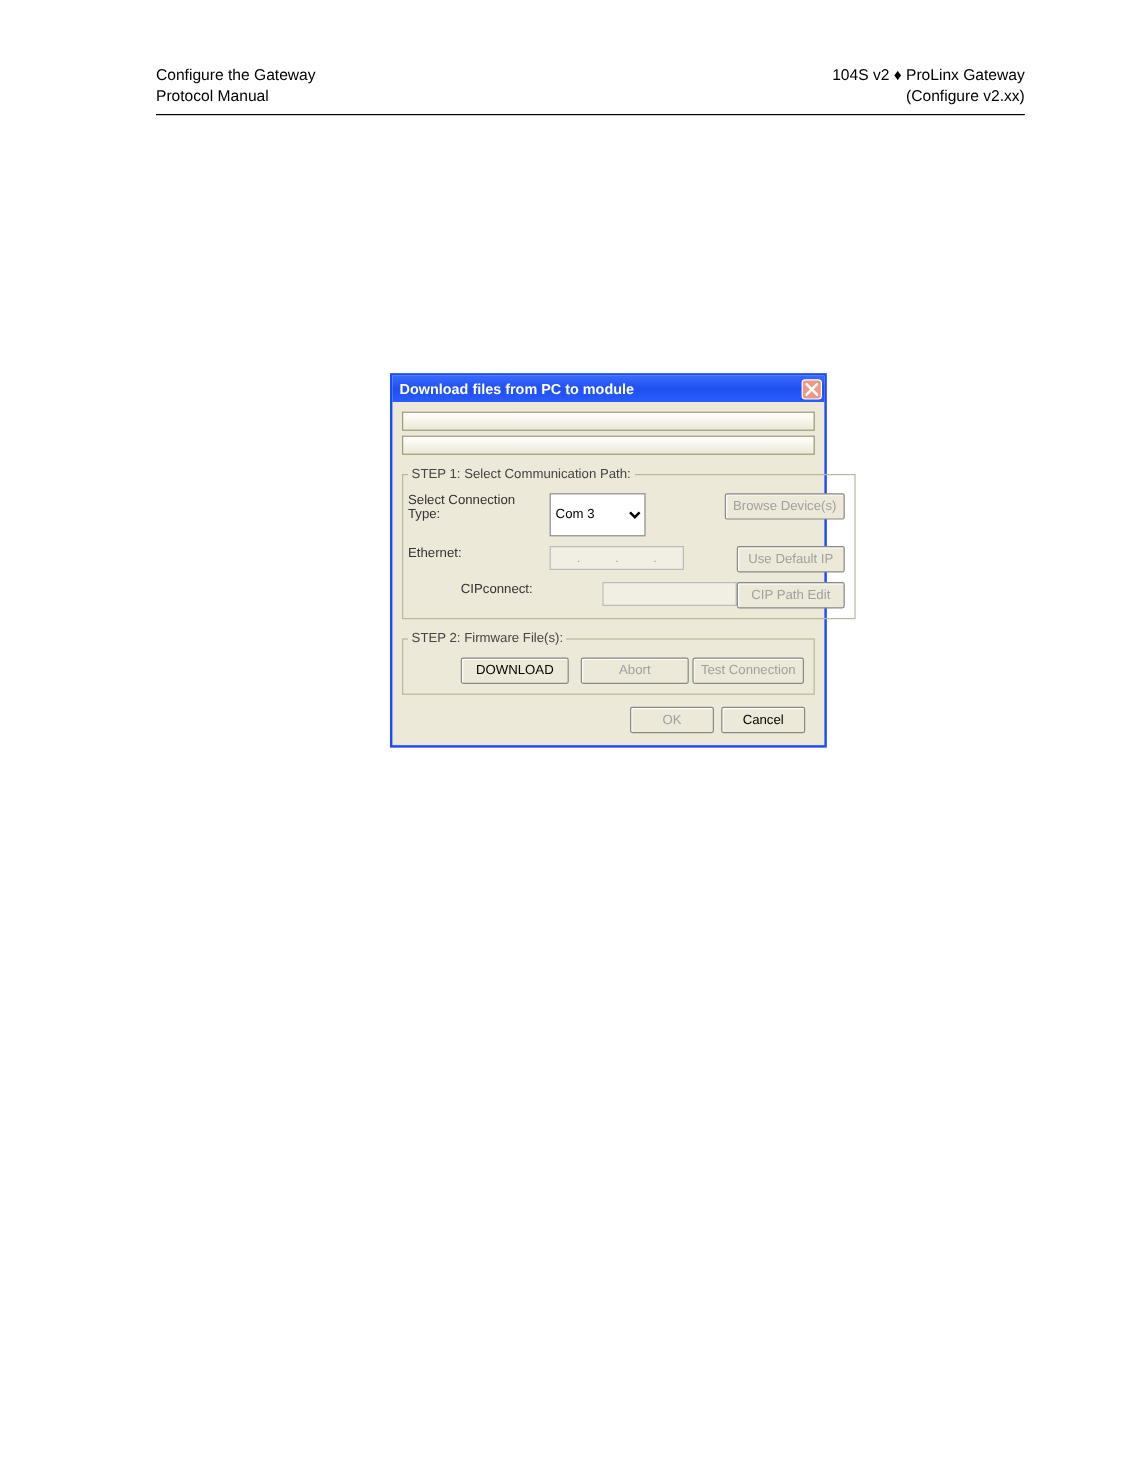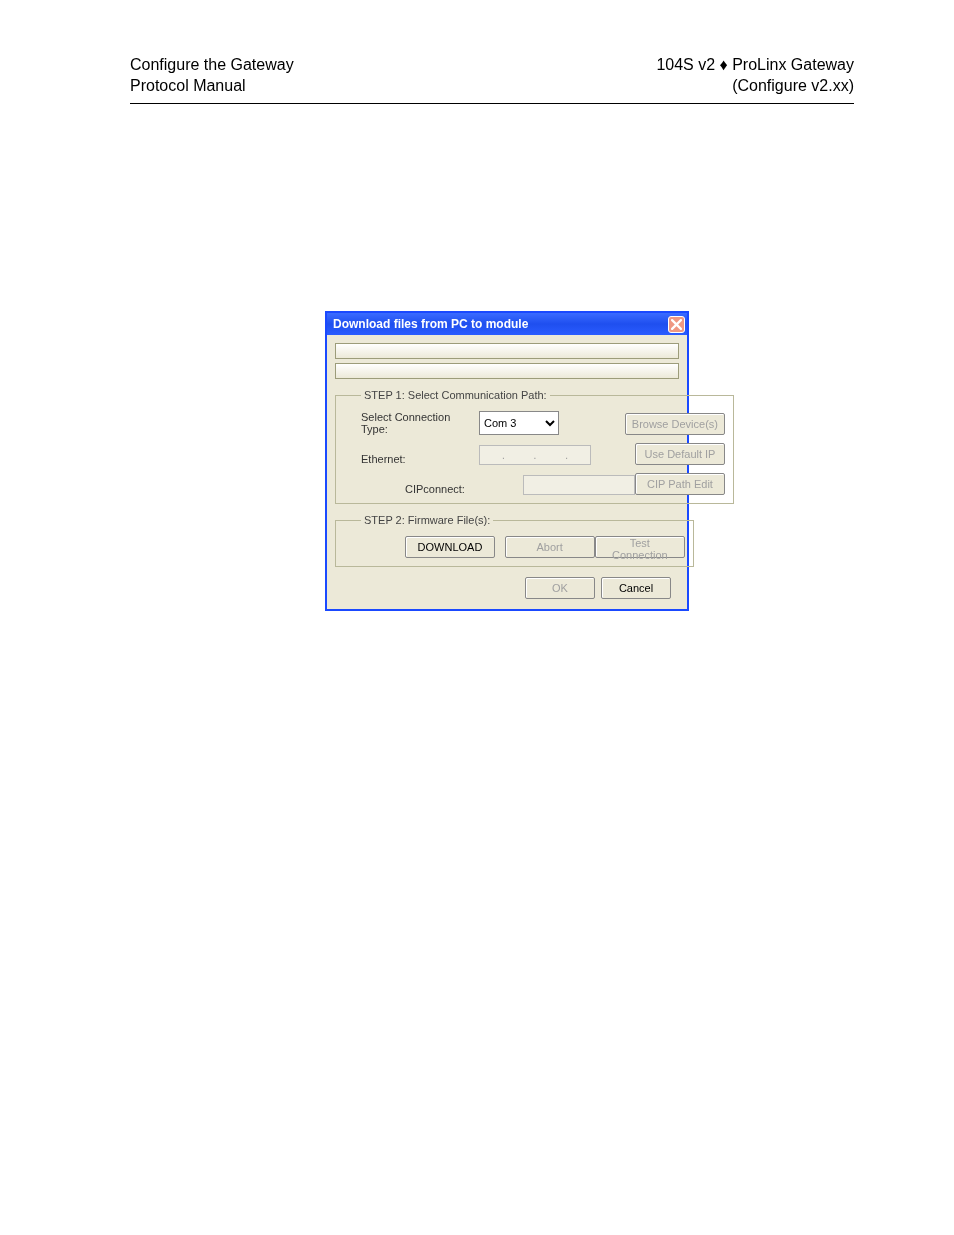--- a/index.html
+++ b/index.html
@@ -15,21 +15,21 @@
   .page {
     position: absolute;
     left: 130px;
     right: 100px;
     top: 55px;
     bottom: 60px;
   }
   .header {
     display: flex;
     justify-content: space-between;
-    font-size: 16px;
+    font-size: 13px;
     line-height: 1.3;
     padding-bottom: 6px;
     border-bottom: 1.5px solid #000;
   }
   .header .right { text-align: right; }
   .footer {
     position: absolute;
     left: 0; right: 0; bottom: 0;
     display: flex;
     justify-content: space-between;
@@ -76,31 +76,31 @@
   .bar {
     height: 16px;
     width: 100%;
     border: 1px solid #9c9c7a;
     background: linear-gradient(to bottom,#fff,#ece9d8);
     margin-bottom: 4px;
   }
   fieldset {
     border: 1px solid #b9b89a;
     margin: 10px 0 0 0;
-    padding: 10px 8px 8px 25px;
+    padding: 10px 8px 8px 4px;
     position: relative;
   }
   legend {
     font-size: 11px;
     color: #444;
     padding: 0 3px;
   }
   .row {
     display: flex;
-    align-items: flex-end;
+    align-items: flex-start;
     margin-bottom: 8px;
     min-height: 22px;
   }
   .row:last-child { margin-bottom: 0; margin-left: 44px; }
   .lbl { width: 118px; color: #333; }
   .ctrl { width: 112px; display:flex; align-items:center; }
   .ctrl > * { height: 20px; }
   .spacer { flex: 1; }
   .btn {
     height: 22px;
@@ -112,21 +112,21 @@
     border: 1px solid #888;
     border-radius: 2px;
     box-shadow: inset 1px 1px 0 #fff;
     cursor: pointer;
   }
   .btn:disabled {
     color: #a0a0a0;
     cursor: default;
   }
   select.combo {
-    width: 80px; height: 24px;
+    width: 80px; height: 36px;
     font-size: 11px; font-family: inherit;
     border: 1px solid #888;
     background: #fff;
   }
   .ip {
     display: flex;
     align-items: center;
     width: 112px; height: 20px;
     background: #f1efe4;
     border: 1px solid #bbb;

